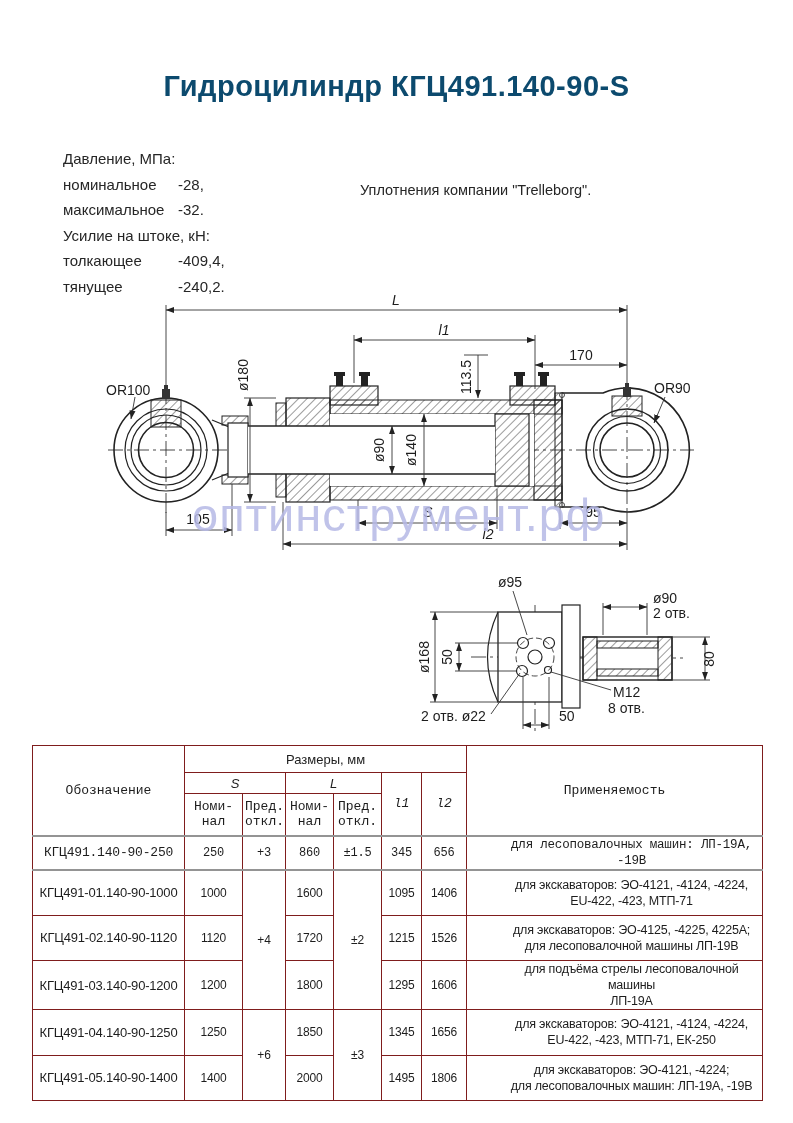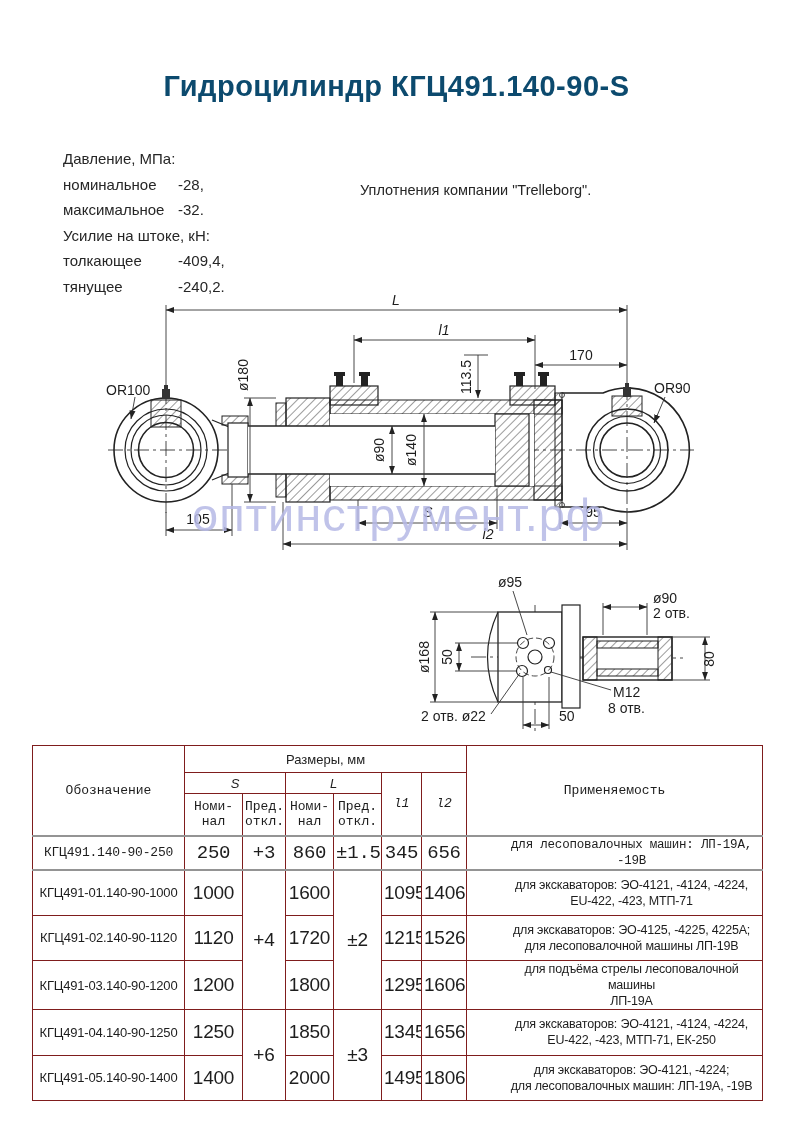--- a/index.html
+++ b/index.html
@@ -25,21 +25,21 @@
   .med{stroke:#222;stroke-width:1.2;fill:none;}
   .thick{stroke:#222;stroke-width:1.6;fill:none;}
   .cl{stroke:#333;stroke-width:.9;fill:none;stroke-dasharray:15 4 3 4;}
   
   .tblwrap{position:absolute;left:32px;top:745px;z-index:2;}
   table{border-collapse:collapse;table-layout:fixed;width:730px;background:#fff;}
   th,td{border:1px solid #7f1d1d;font-weight:normal;text-align:center;vertical-align:middle;
         padding:0 2px;font-size:13px;color:#1d1d1d;overflow:hidden;}
   table{border:1.5px solid #222;}
   .hb{border-bottom:2.5px solid #949494;font-family:Liberation Mono, monospace;}
-  .num{font-size:19px;letter-spacing:-.2px;}
+  .num{font-size:12px;letter-spacing:-.2px;}
   .app{font-size:12.5px;letter-spacing:-.2px;line-height:16px;padding-left:36px;}
   .des{font-size:13px;letter-spacing:-.2px;}
   .ith{font-style:italic;}
   tr.h1{height:27px;} tr.h2{height:21px;} tr.h3{height:42px;}
   tr.r1{height:27px;} tr.rb{height:45.5px;}
 </style>
 </head>
 <body>
 
 <div id="page">

